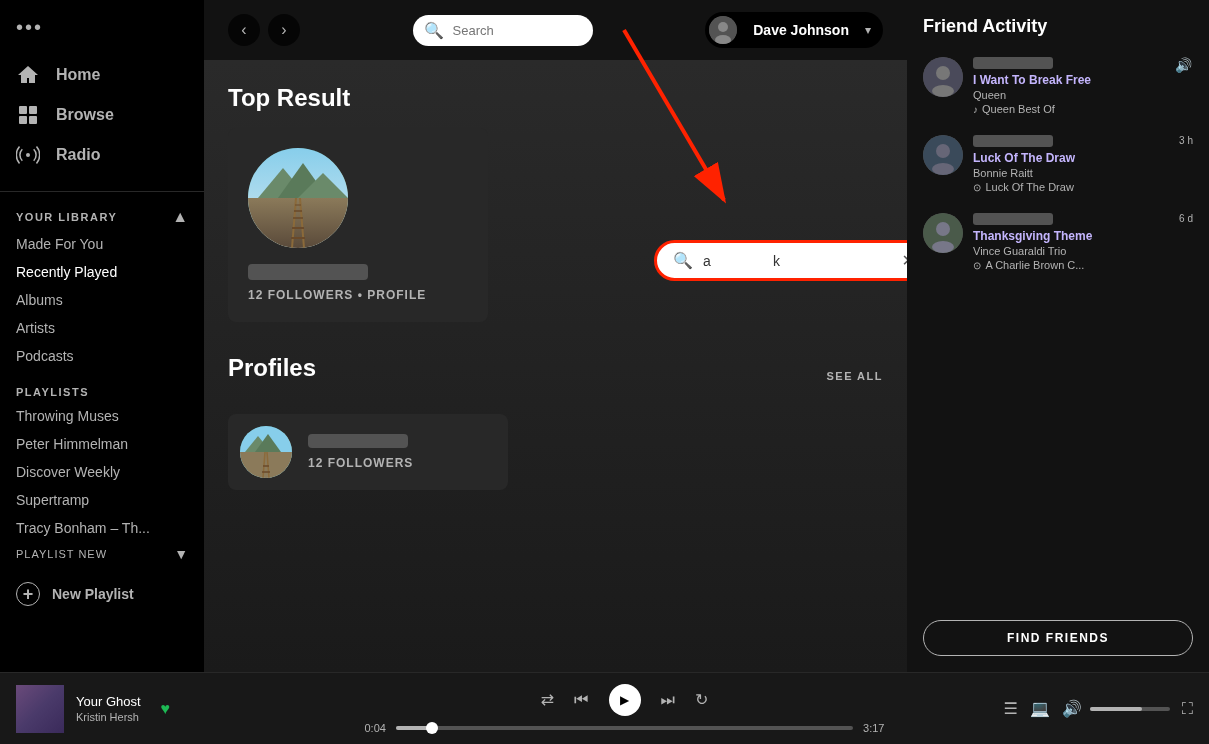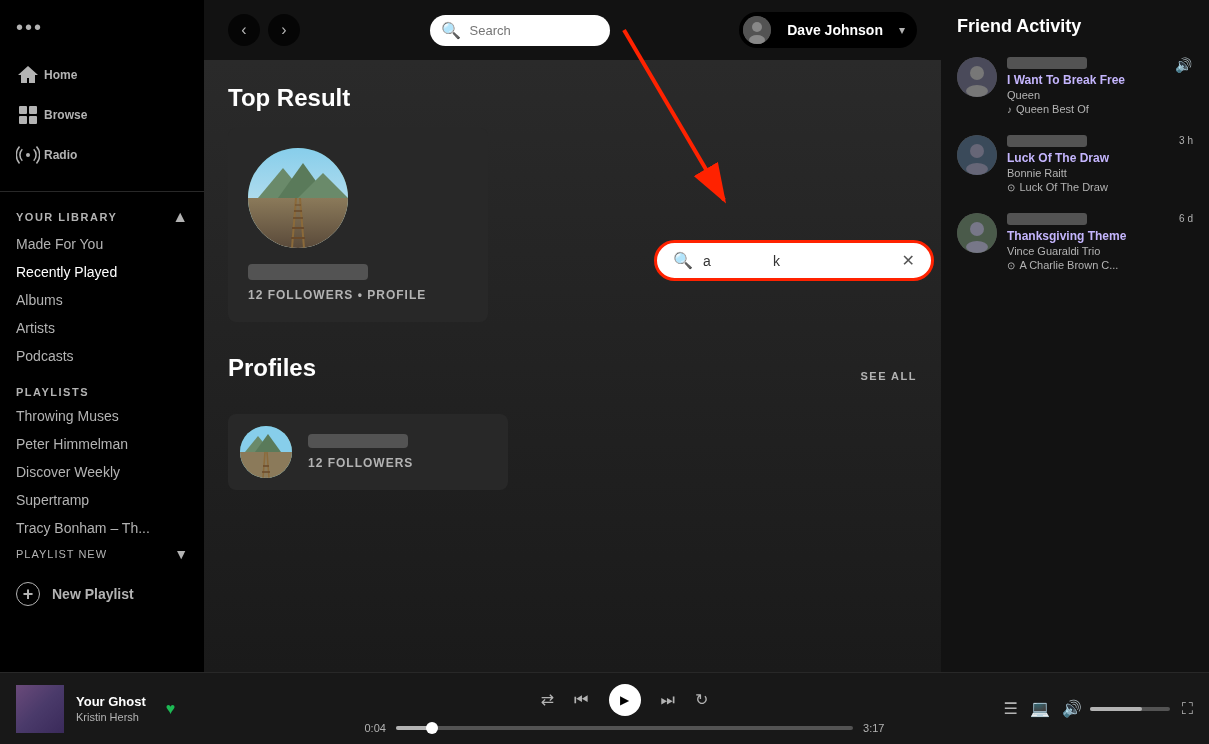--- a/index.html
+++ b/index.html
@@ -47,23 +47,23 @@
     .sidebar-nav {
       padding: 8px 0;
     }
 
     .sidebar-nav-item {
       display: flex;
       align-items: center;
       padding: 8px 16px;
       color: #b3b3b3;
       cursor: pointer;
-      font-size: 12px;
+      font-size: 16px;
       font-weight: 600;
-      gap: 4px;
+      gap: 16px;
       text-decoration: none;
     }
 
     .sidebar-nav-item .nav-icon {
       width: 24px;
       height: 24px;
       display: flex;
       align-items: center;
       justify-content: center;
     }
@@ -420,21 +420,21 @@
       top: 10px;
       left: 280px;
       width: 320px;
       height: 240px;
       pointer-events: none;
       z-index: 200;
     }
 
     
     .right-panel {
-      width: 268px;
+      width: 302px;
       background: #121212;
       display: flex;
       flex-direction: column;
       padding: 16px;
       overflow-y: auto;
       flex-shrink: 0;
     }
 
     .friend-activity-title {
       font-size: 18px;
@@ -574,21 +574,21 @@
     }
 
     .player-track-info {
       display: flex;
       flex-direction: column;
       gap: 2px;
     }
 
     .player-track-name {
       font-size: 13px;
-      font-weight: 700;
+      font-weight: 400;
       color: #fff;
     }
 
     .player-artist-name {
       font-size: 11px;
       color: #b3b3b3;
     }
 
     .player-heart {
       color: #1db954;
@@ -967,20 +967,21 @@
         </div>
         <div class="friend-track">Thanksgiving Theme</div>
         <div class="friend-artist">Vince Guaraldi Trio</div>
         <div class="friend-album-row">
           <span class="music-note-icon">⊙</span>
           <span class="friend-album">A Charlie Brown C...</span>
         </div>
       </div>
     </div>
 
+    <button class="find-friends-btn">FIND FRIENDS</button>
   </div>
 </div>
 
 <div class="player-bar">
   <div class="player-left">
     <div class="player-album-art">
       <div class="player-album-art-inner"></div>
     </div>
     <div class="player-track-info">
       <span class="player-track-name">Your Ghost</span>

